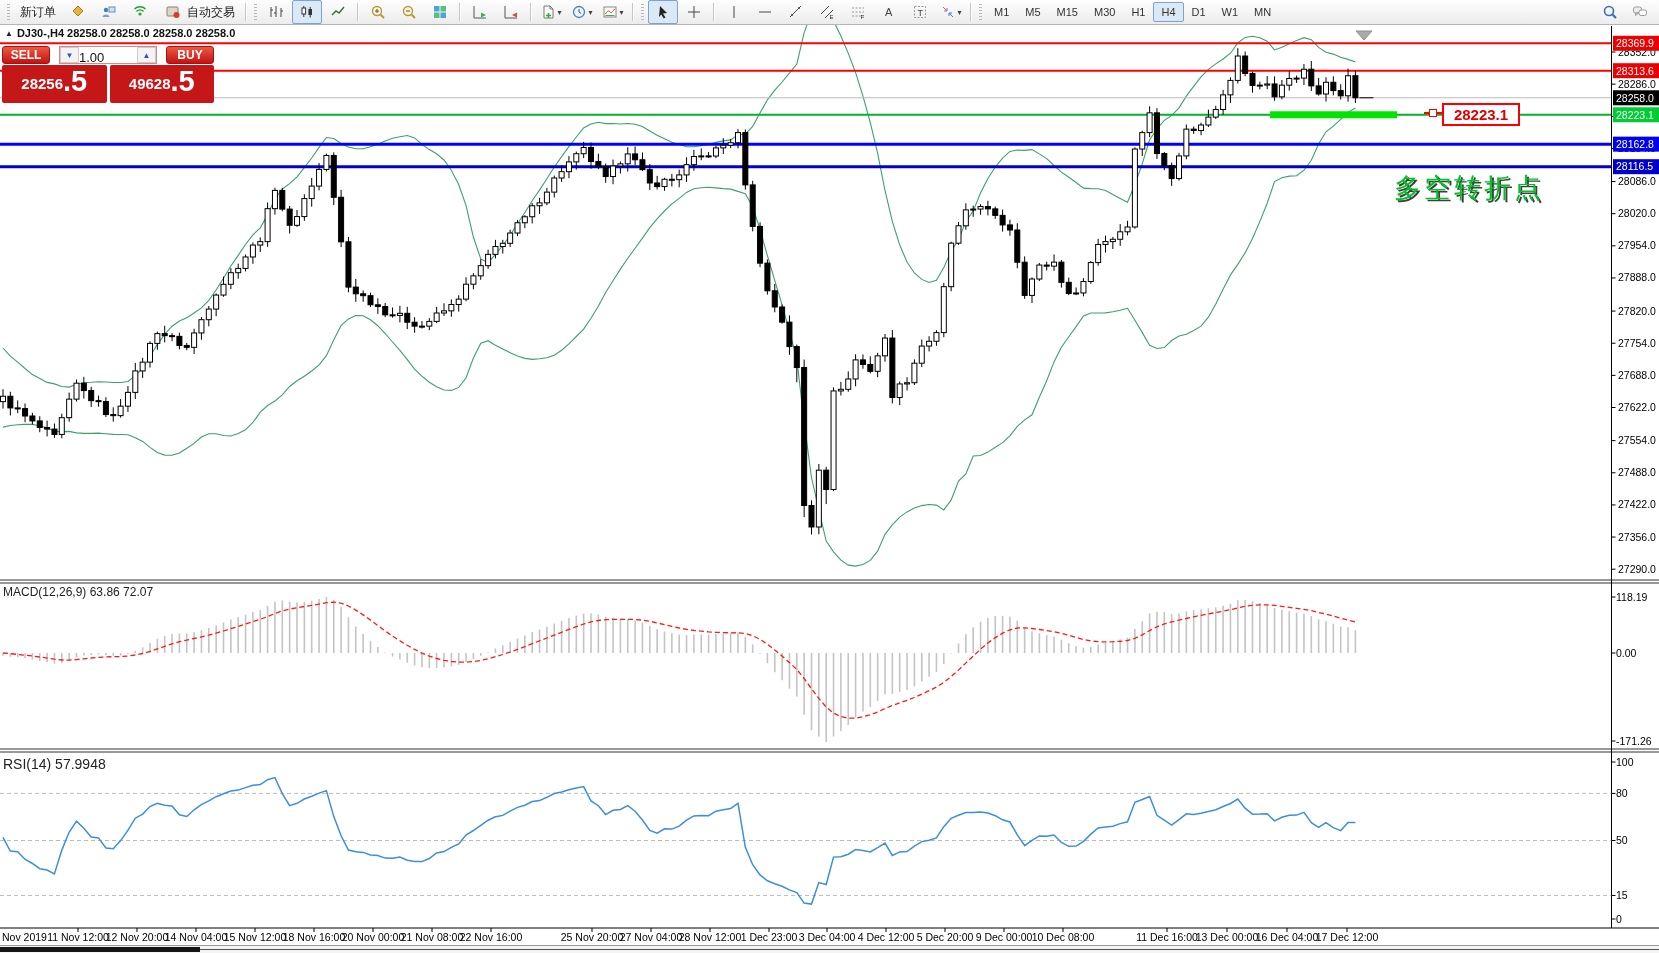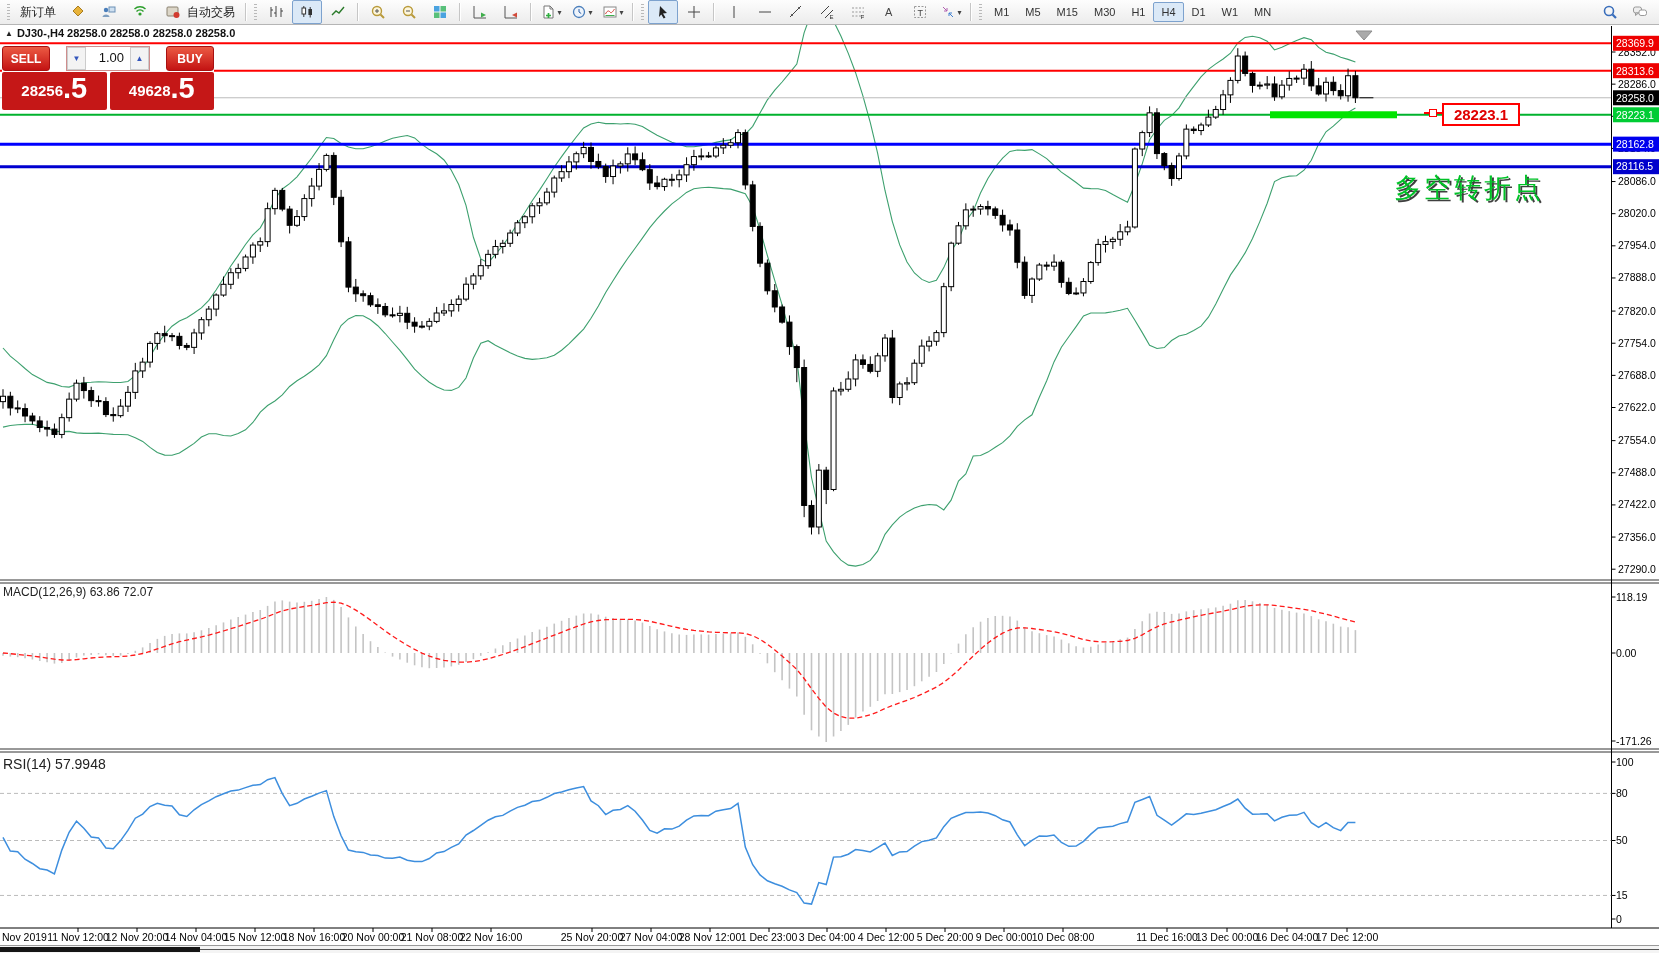--- a/index.html
+++ b/index.html
@@ -31,27 +31,27 @@
   .rsi-label{position:absolute;left:3px;top:756px;font-size:14px;color:#222;z-index:4;}
   .annotation{position:absolute;left:1442px;top:103px;width:74px;height:19px;border:2px solid #f00;
               background:#fff;color:#e00000;font-weight:bold;font-size:15px;text-align:center;
               line-height:19px;z-index:6;}
   .ann-conn{position:absolute;left:1424px;top:112px;width:18px;height:2px;background:#f00;z-index:6;}
   .ann-sq{position:absolute;left:1429px;top:109px;width:6px;height:6px;border:1px solid #f00;background:#fff;z-index:7;}
   .cn-note{position:absolute;left:1394px;top:170px;font-size:27px;font-weight:normal;color:#00c227;
            text-shadow:2px 2px 0 #3f3f3f;letter-spacing:3px;z-index:6;white-space:nowrap;}
   
   .trade-panel{position:absolute;left:2px;top:46px;width:212px;height:64px;background:#fff;z-index:5;}
-  .tp-row1{display:flex;height:25px;gap:16px;align-items:stretch;}
+  .tp-row1{display:flex;height:18px;gap:9px;align-items:stretch;}
   .btn-sell,.btn-buy{flex:0 0 46px;background:linear-gradient(#ec5a43,#c31313);color:#fff;font-weight:bold;
         font-size:12px;display:flex;align-items:center;justify-content:center;border-radius:3px;border:1px solid #a81010;}
   .spinner{flex:1;display:flex;border:1px solid #cf8d8d;background:#fff;}
   .spin-btn{width:17px;background:#f3f3f3;border:1px solid #ccc;color:#3355bb;font-size:8px;
         display:flex;align-items:center;justify-content:center;}
-  .vol-input{flex:1;text-align:right;font-size:13px;color:#111;padding:3px 6px 0 0;}
+  .vol-input{flex:1;text-align:left;font-size:13px;color:#111;padding:3px 6px 0 0;}
   .tp-row2{display:flex;gap:3px;height:38px;margin-top:1px;}
   .price-box{flex:1;background:#c51717;border-radius:2px;color:#fff;display:flex;align-items:flex-end;
         justify-content:center;padding-bottom:9px;}
   .pb-main{font-size:15px;font-weight:bold;line-height:1;margin-bottom:3px;}
   .pb-big{font-size:29px;font-weight:bold;line-height:0.85;}
   
   .bottom-strip{position:absolute;left:0;top:945px;width:1659px;height:8px;background:#f4f4f4;
         border-top:1px solid #999;z-index:4;}
   .bottom-strip .line{position:absolute;left:0;top:3px;width:1659px;height:1px;background:#555;}
   .bottom-strip .seg{position:absolute;left:0;top:1px;width:200px;height:5px;background:#151515;}

